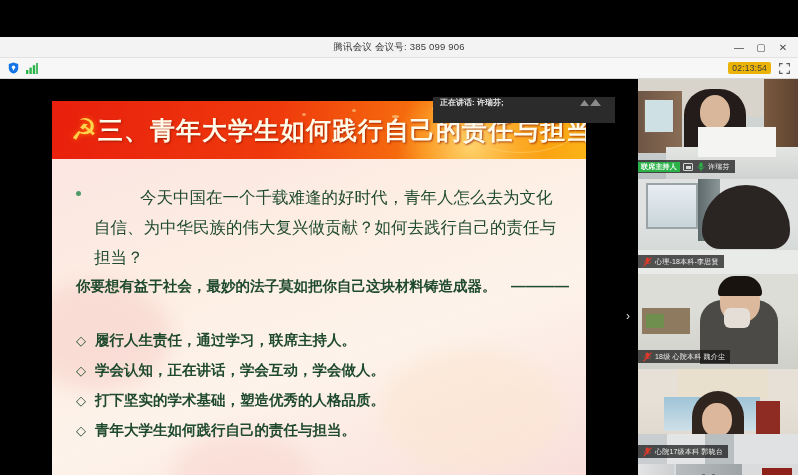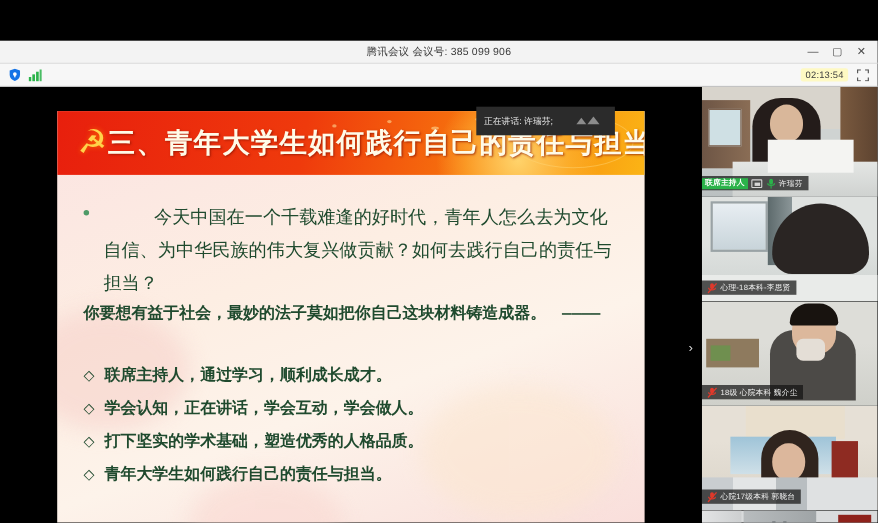--- a/index.html
+++ b/index.html
@@ -29,21 +29,21 @@
 
   
   .toolbar {
     position: absolute; left: 0; top: 21px; width: 798px; height: 21px;
     background: #f7f7f7; border-bottom: 1px solid #d8d8d8;
     display: flex; align-items: center;
   }
   .tb-left { display: flex; align-items: center; gap: 7px; padding-left: 8px; }
   .tb-right { margin-left: auto; display: flex; align-items: center; gap: 8px; padding-right: 8px; }
   .timer-chip {
-    font-size: 8.5px; color: #3c3c3c; background: #fef9c3;
+    font-size: 8.5px; color: #3c3c3c; background: #eab308;
     padding: 1px 4px; border-radius: 2px; letter-spacing: .2px;
   }
   .shield { width: 11px; height: 12px; position: relative; }
   .shield svg, .signal svg, .fs svg { display: block; }
 
   
   .stage {
     position: absolute; left: 0; top: 42px; width: 638px; height: 433px;
     background: #000; overflow: hidden;
   }
@@ -86,41 +86,41 @@
   .banner-title {
     position: absolute; left: 46px; top: 11px; right: 14px;
     font-family: Liberation Sans, sans-serif;
     font-size: 25px; font-weight: 700; color: #fffbe8; line-height: 36px;
     white-space: nowrap; letter-spacing: 1px;
     text-shadow: 1px 1px 2px rgba(140,20,0,.75);
   }
 
   
   .speaking {
-    position: absolute; left: 433px; top: 18px; width: 126px; height: 26px;
-    background: #2b2b2b; display: flex; align-items: center; z-index: 6;
+    position: absolute; left: 433px; top: 18px; width: 182px; height: 26px;
+    background: #2b2b2b; display: flex; align-items: flex-start; z-index: 6; font-weight: bold;
   }
   .speaking-text { font-size: 8px; color: #e8e8e8; padding-left: 7px; white-space: nowrap; }
   .speaking-wave { margin-left: auto; padding-right: 10px; display: flex; gap: 1px; align-items: flex-end; color: #9a9a9a; font-size: 11px; }
 
   
   .body-wrap { position: absolute; left: 0; top: 58px; width: 488px; bottom: 7px; }
   .para-1 {
     position: absolute; left: 24px; top: 24px; width: 490px;
     font-family: "DejaVu Sans", "Liberation Sans", sans-serif;
     font-size: 16.5px; line-height: 30px; color: #1f4a2e; font-weight: 500;
   }
   .para-1 .bullet {
     position: absolute; left: 0px; top: 8px; width: 5px; height: 5px;
     border-radius: 50%; background: #4f9a67;
   }
   .para-1 .ptext { display: block; padding-left: 18px; text-indent: 46px; }
   .para-2 {
     position: absolute; left: 24px; top: 114px; width: 500px;
-    font-family: Liberation Mono, monospace;
+    font-family: Liberation Sans, sans-serif;
     font-size: 14.5px; line-height: 26px; color: #1f4a2e; font-weight: 700;
   }
   .para-2 .attrib { display: block; padding-left: 30px; font-weight: 500; }
   .list { position: absolute; left: 24px; top: 172px; width: 500px; }
   .li {
     display: flex; align-items: baseline; gap: 9px; height: 30px;
     font-family: "DejaVu Sans", "Liberation Sans", sans-serif;
     font-size: 14.5px; color: #1f4a2e; font-weight: 700;
   }
   .li .dia { font-size: 13px; color: #1f4a2e; font-weight: 400; }
@@ -263,21 +263,21 @@
           <span class="ptext">今天中国在一个千载难逢的好时代，青年人怎么去为文化自信、为中华民族的伟大复兴做贡献？如何去践行自己的责任与担当？</span>
         </div>
 
         <div class="para-2">
           <span>你要想有益于社会，最妙的法子莫如把你自己这块材料铸造成器。　————</span>
         </div>
 
         <div class="list">
           <div class="li">
             <span class="dia">◇</span>
-            <span>联席主持人，通过学习，顺利成长成才。</span>
+            <span>履行人生责任，通过学习，联席主持人。</span>
           </div>
           <div class="li">
             <span class="dia">◇</span>
             <span>学会认知，正在讲话，学会互动，学会做人。</span>
           </div>
           <div class="li">
             <span class="dia">◇</span>
             <span>打下坚实的学术基础，塑造优秀的人格品质。</span>
           </div>
           <div class="li">

